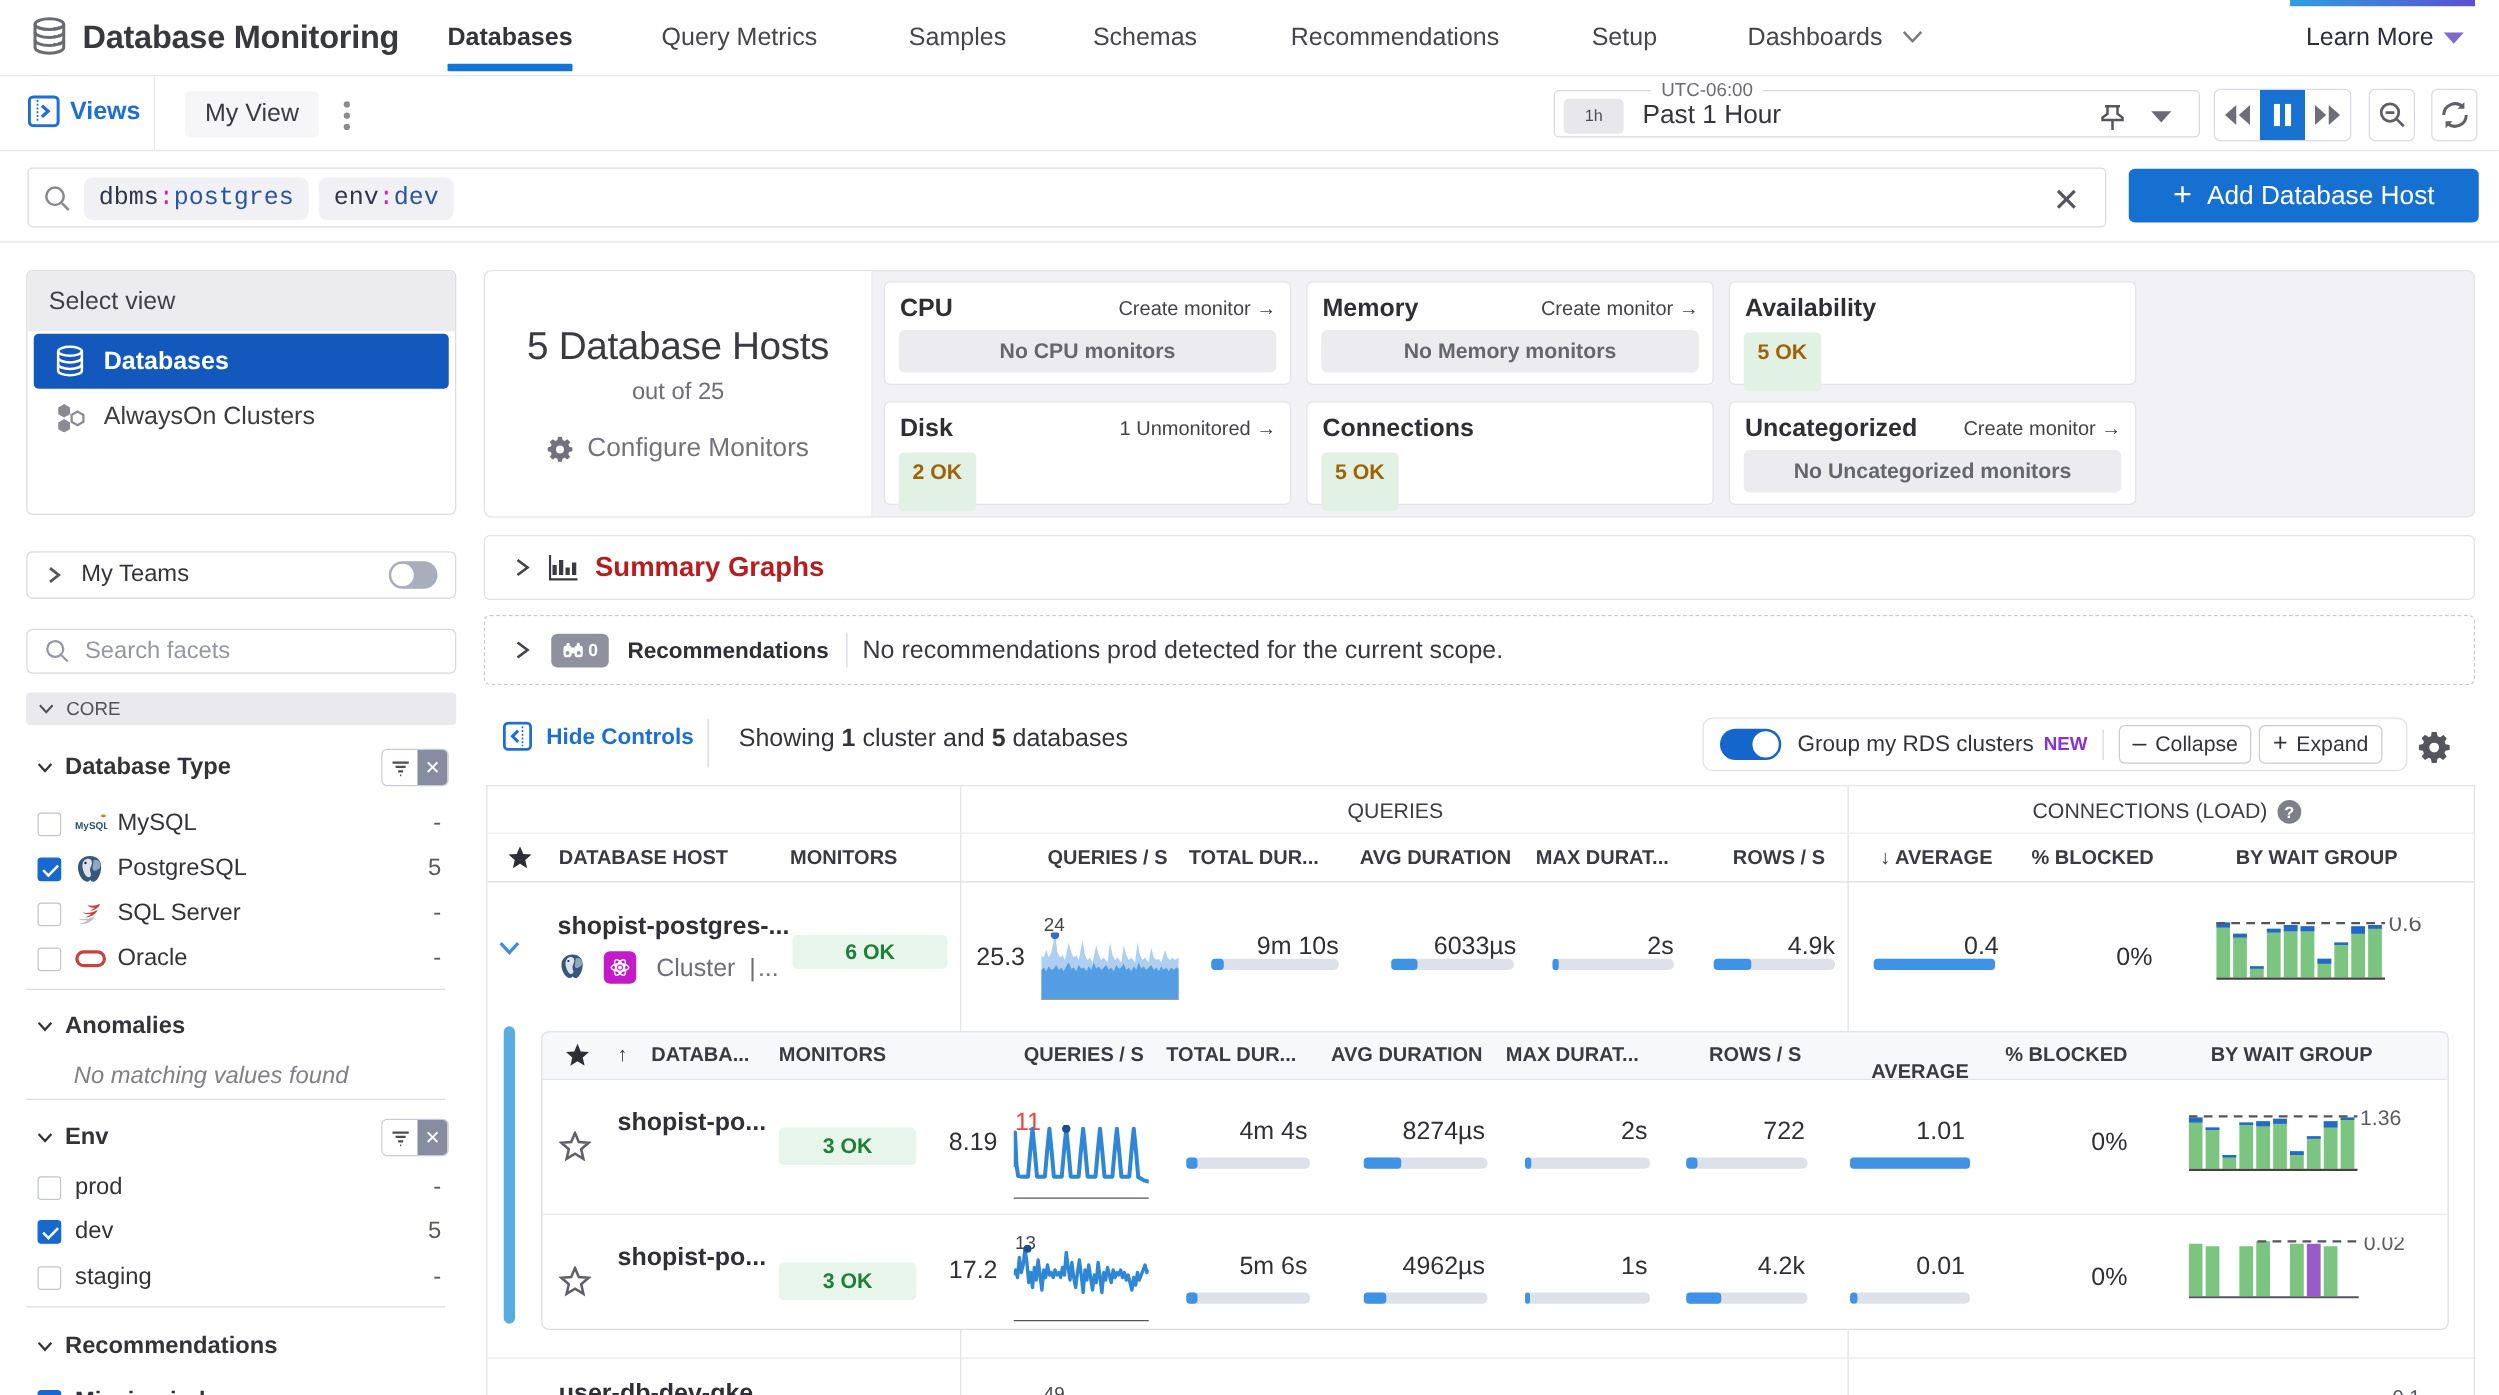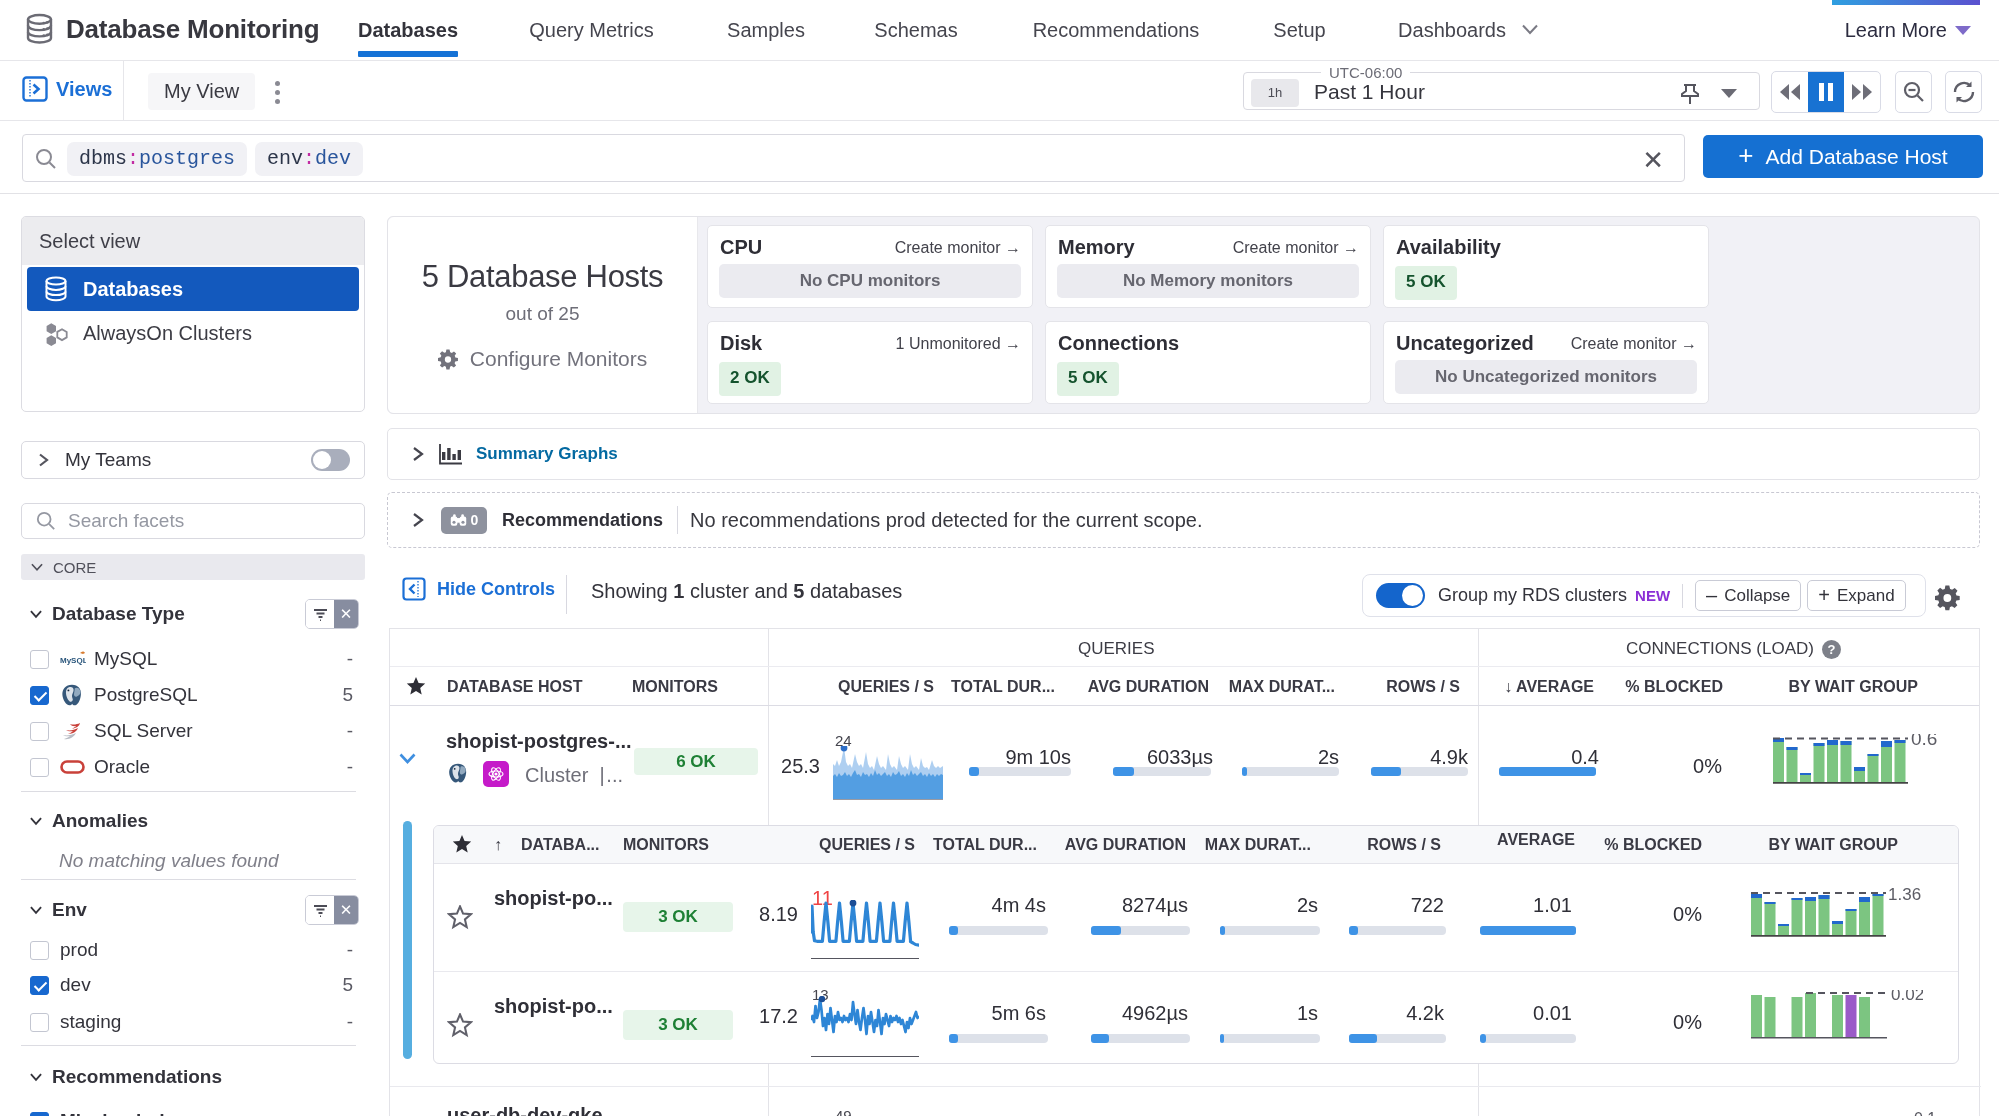--- a/index.html
+++ b/index.html
@@ -73,21 +73,21 @@
 .italic { font-style:italic; color:#80808a; font-size:19px; }
 
 
 .content { position:absolute; left:387px; top:194px; width:1593px; }
 .sumstrip { position:absolute; left:0; top:22px; width:1593px; height:198px; background:#f1f1f6; border:1px solid #e3e3e8; border-radius:6px; }
 .sumleft { position:absolute; left:0; top:0; width:310px; height:196px; background:#fff; border-right:1px solid #e8e8ec; border-radius:6px 0 0 6px; text-align:center; }
 .mcard { position:absolute; width:326px; height:83px; background:#fff; border:1px solid #e4e4e9; border-radius:5px; }
 .mcard .ttl { position:absolute; left:12px; top:10px; font-size:20px; font-weight:700; color:#2e2e36; }
 .mcard .cm { position:absolute; right:11px; top:13px; font-size:16px; color:#42424b; }
 .mcard .gpill { position:absolute; left:11px; right:11px; top:38px; height:34px; background:#ebebf0; border-radius:5px; text-align:center; line-height:34px; font-size:17px; font-weight:700; color:#66666f; }
-.okpill { position:absolute; left:11px; top:40px; height:34px; background:#e1f2e4; border-radius:4px; padding:0 11px; line-height:31px; font-size:17px; font-weight:700; color:#14532d; }
+.okpill { position:absolute; left:11px; top:40px; height:47px; background:#e1f2e4; border-radius:4px; padding:0 11px; line-height:31px; font-size:17px; font-weight:700; color:#a16207; }
 .sgbar { position:absolute; left:0; top:234px; width:1593px; height:52px; background:#fff; border:1px solid #e3e3e8; border-radius:5px; display:flex; align-items:center; }
 .recbar { position:absolute; left:0; top:298px; width:1593px; height:56px; background:#fff; border:1px dashed #c8c8d2; border-radius:5px; display:flex; align-items:center; }
 .ctrlrow { position:absolute; left:0; top:366px; width:1593px; height:58px; }
 
 .dbtable { position:absolute; left:2px; top:434px; width:1591px; border:1px solid #e3e3e8; border-bottom:none; background:#fff; }
 .grp { height:38px; border-bottom:1px solid #ebebf0; position:relative; font-size:17px; color:#3c3c45; }
 .colhdr { height:39px; border-bottom:1px solid #dcdce4; position:relative; font-size:16px; font-weight:700; color:#3a3a44; }
 .vline { position:absolute; top:0; bottom:0; width:1px; background:#e3e3e8; }
 .num { position:absolute; font-size:20px; color:#2f2f37; text-align:right; }
 .bar { position:absolute; height:9px; background:#dde1e9; border-radius:4px; }
@@ -406,21 +406,21 @@
       </svg>
     <svg style="margin-right:13px;" width="24" height="22" viewBox="0 0 24 22">
         <g fill="#3a3a42">
           <rect x="3" y="9" width="3.4" height="8"></rect>
           <rect x="8.2" y="5" width="3.4" height="12"></rect>
           <rect x="13.4" y="11" width="3.4" height="6"></rect>
           <rect x="18.6" y="7" width="3.4" height="10"></rect>
         </g>
         <path d="M1 1v19.5h22" fill="none" stroke="#3a3a42" stroke-width="1.8"></path>
       </svg>
-    <span style="font-size:17px; font-weight:700; color:#0369a1;">Summary Graphs</span>
+    <span style="font-size:22px; font-weight:700; color:#b91c1c;">Summary Graphs</span>
   </div>
 
   <div class="recbar">
     <svg style="margin:0 16px 0 24px;" width="13" height="16" viewBox="0 0 13 16">
         <path d="M2 2 10 8l-8 6" fill="none" stroke="#45454e" stroke-width="2.2"></path>
       </svg>
     <span style="width:46px;height:27px;background:#8e929e;border-radius:5px;display:flex;align-items:center;justify-content:center;gap:4px;margin-right:15px;">
       <svg width="17" height="14" viewBox="0 0 22 17">
           <g fill="#fff">
             <rect x="1" y="4" width="8.5" height="12" rx="2.5"></rect>
@@ -582,21 +582,21 @@
             <path d="M10 0l2.6 6.1 6.6.5-5 4.4 1.5 6.5L10 14l-5.7 3.5 1.5-6.5-5-4.4 6.6-.5z" fill="#2e2e36"></path>
           </svg>
         <span style="position:absolute;left:60px;top:10px;font-weight:400;">↑</span>
         <span style="position:absolute;left:87px;top:10px;">DATABA...</span>
         <span style="position:absolute;left:189px;top:10px;">MONITORS</span>
         <span style="position:absolute;right:1043px;top:10px;">QUERIES / S</span>
         <span style="position:absolute;right:921px;top:10px;">TOTAL DUR...</span>
         <span style="position:absolute;right:772px;top:10px;">AVG DURATION</span>
         <span style="position:absolute;right:647px;top:10px;">MAX DURAT...</span>
         <span style="position:absolute;right:517px;top:10px;">ROWS / S</span>
-        <span style="position:absolute;right:383px;top:5px;margin-left:25px;">AVERAGE</span>
+        <span style="position:absolute;right:383px;top:23px;margin-left:25px;">AVERAGE</span>
         <span style="position:absolute;right:256px;top:10px;">% BLOCKED</span>
         <span style="position:absolute;right:60px;top:10px;">BY WAIT GROUP</span>
       </div>
 
       <div style="position:absolute;left:0;top:38px;width:100%;height:108px;border-bottom:1px solid #e9e9ee;">
         <svg style="position:absolute;left:13px;top:41px;" width="26" height="25" viewBox="0 0 20 19">
             <path d="M10 1l2.35 5.5 6 .45-4.55 4 1.35 5.9L10 13.7l-5.15 3.15 1.35-5.9-4.55-4 6-.45z" fill="none" stroke="#60606a" stroke-width="1.6"></path>
           </svg>
         <div style="position:absolute;left:60px;top:23px;font-size:20px;font-weight:700;color:#2f2f37;">shopist-po...</div>
         <div class="okp" style="left:189px;top:38px;width:110px;height:30px;line-height:30px;font-size:17px;">3 OK</div>

